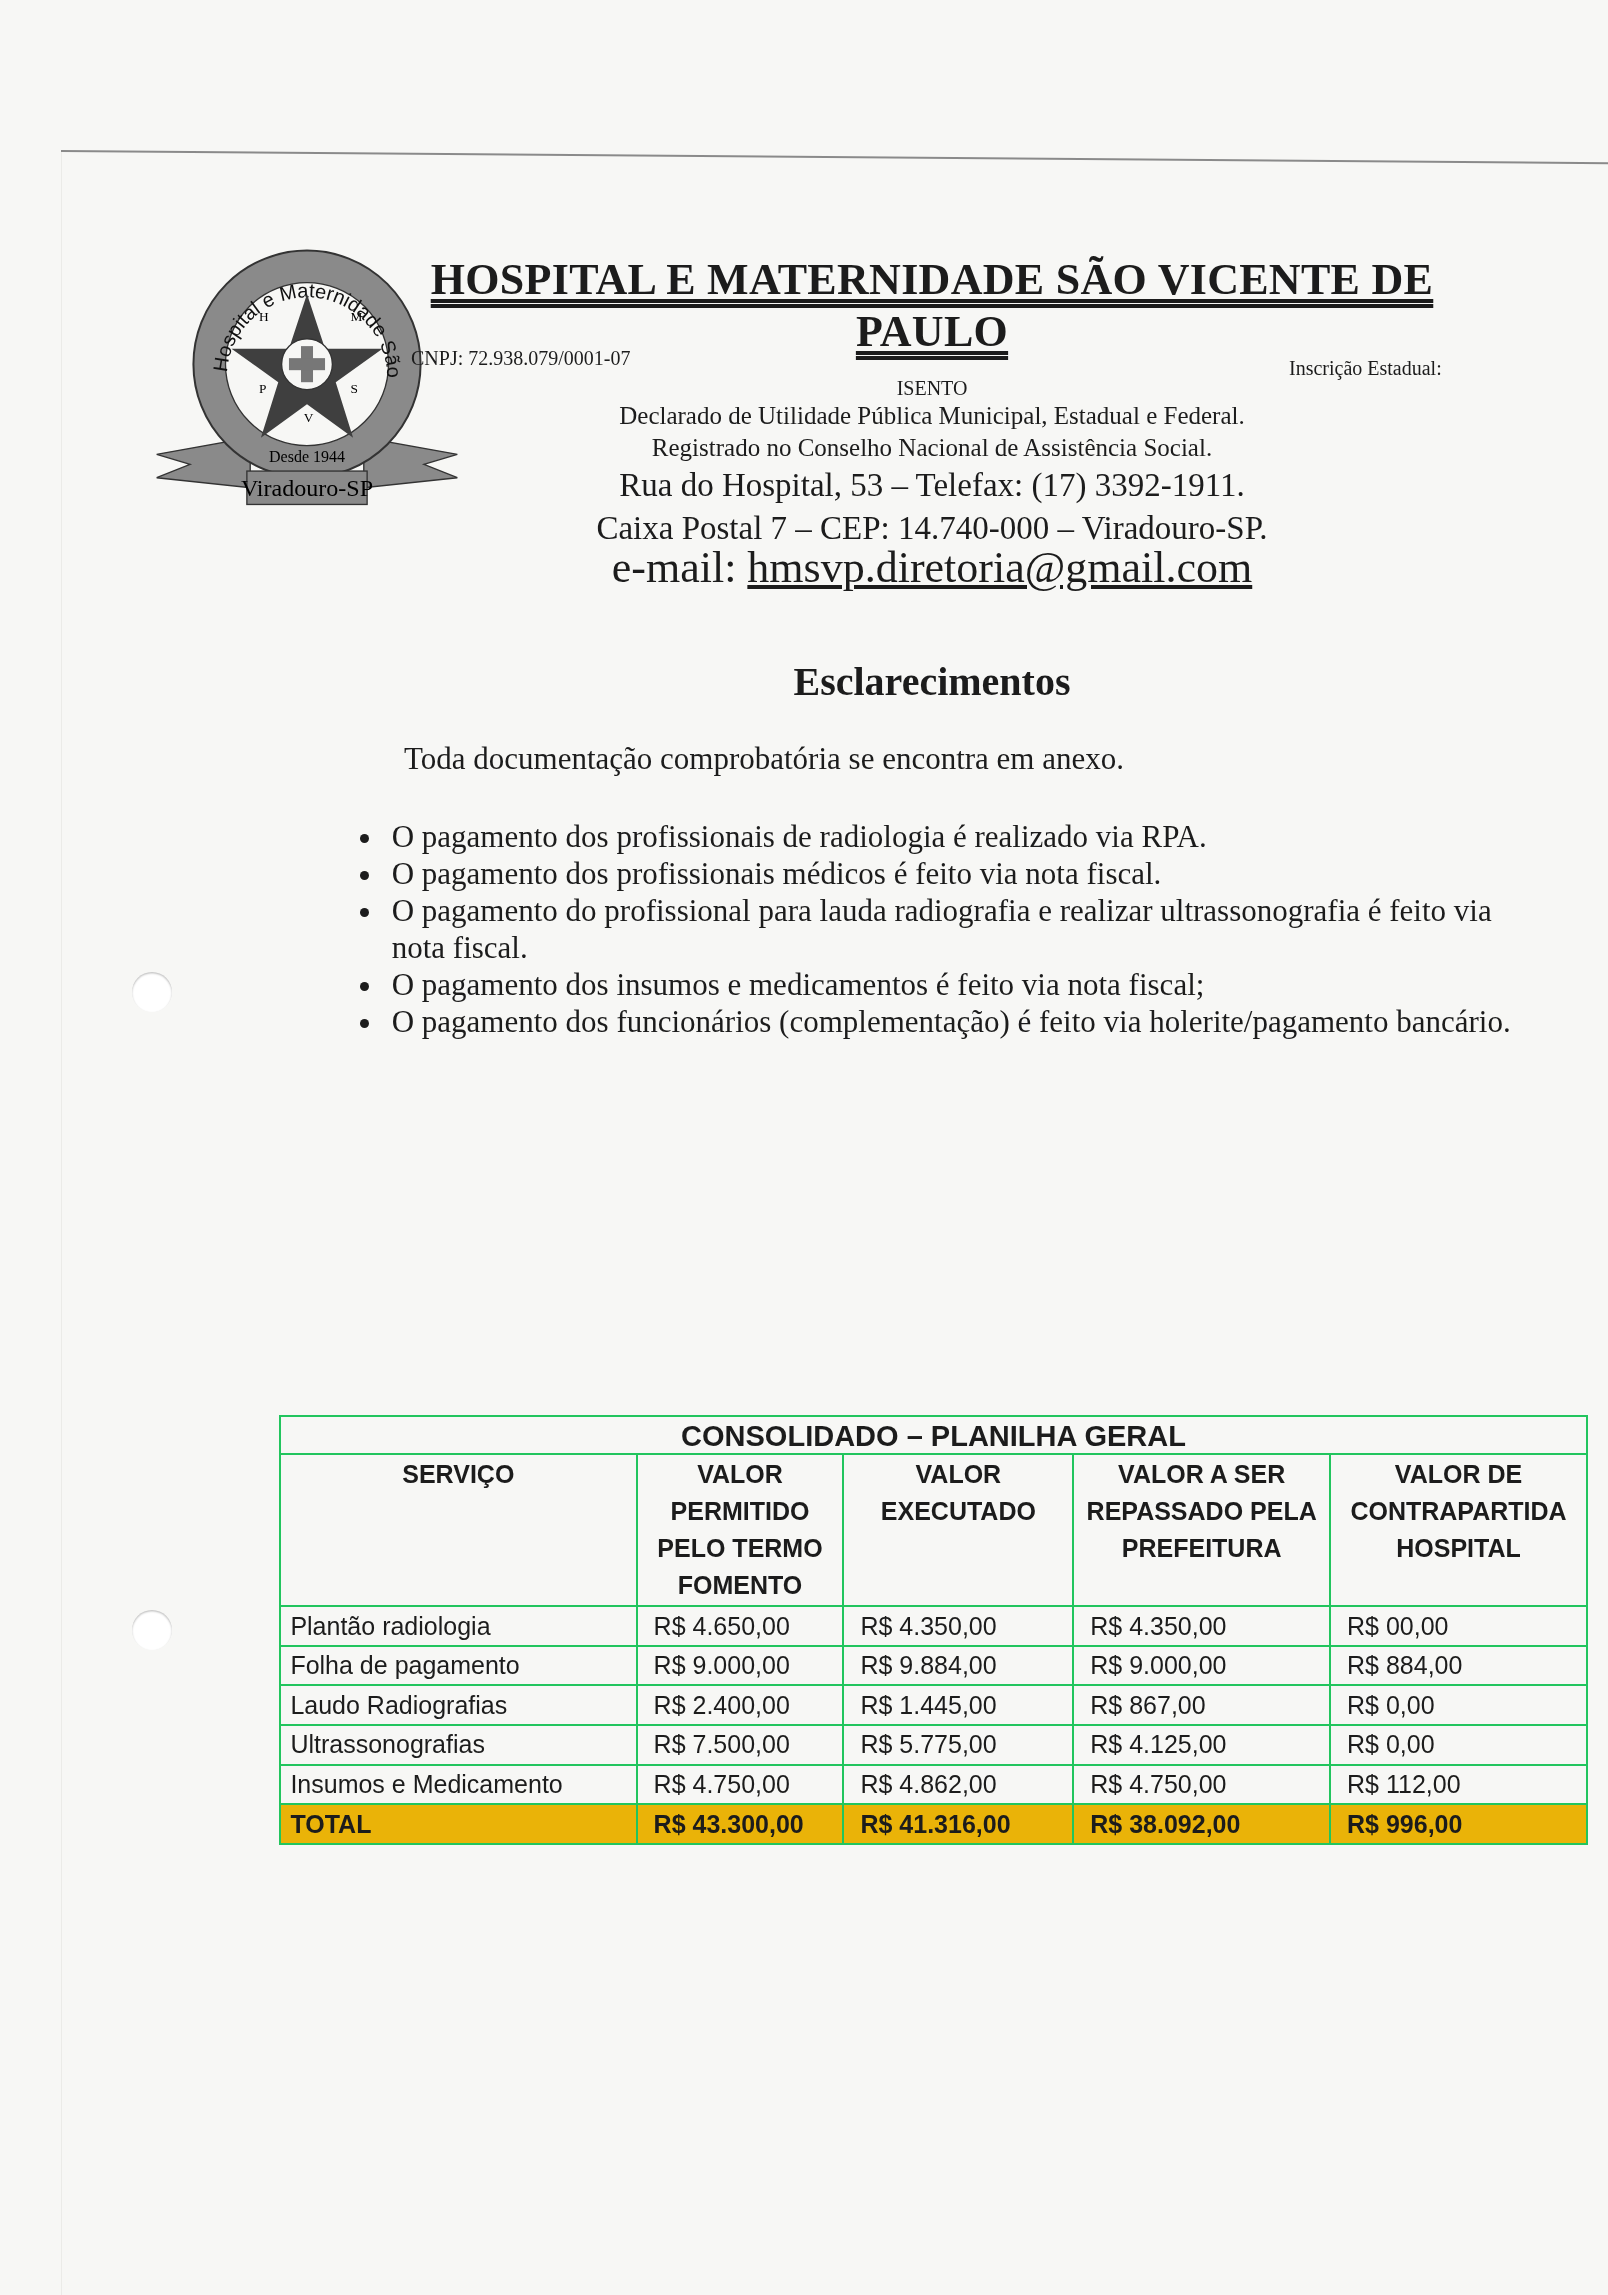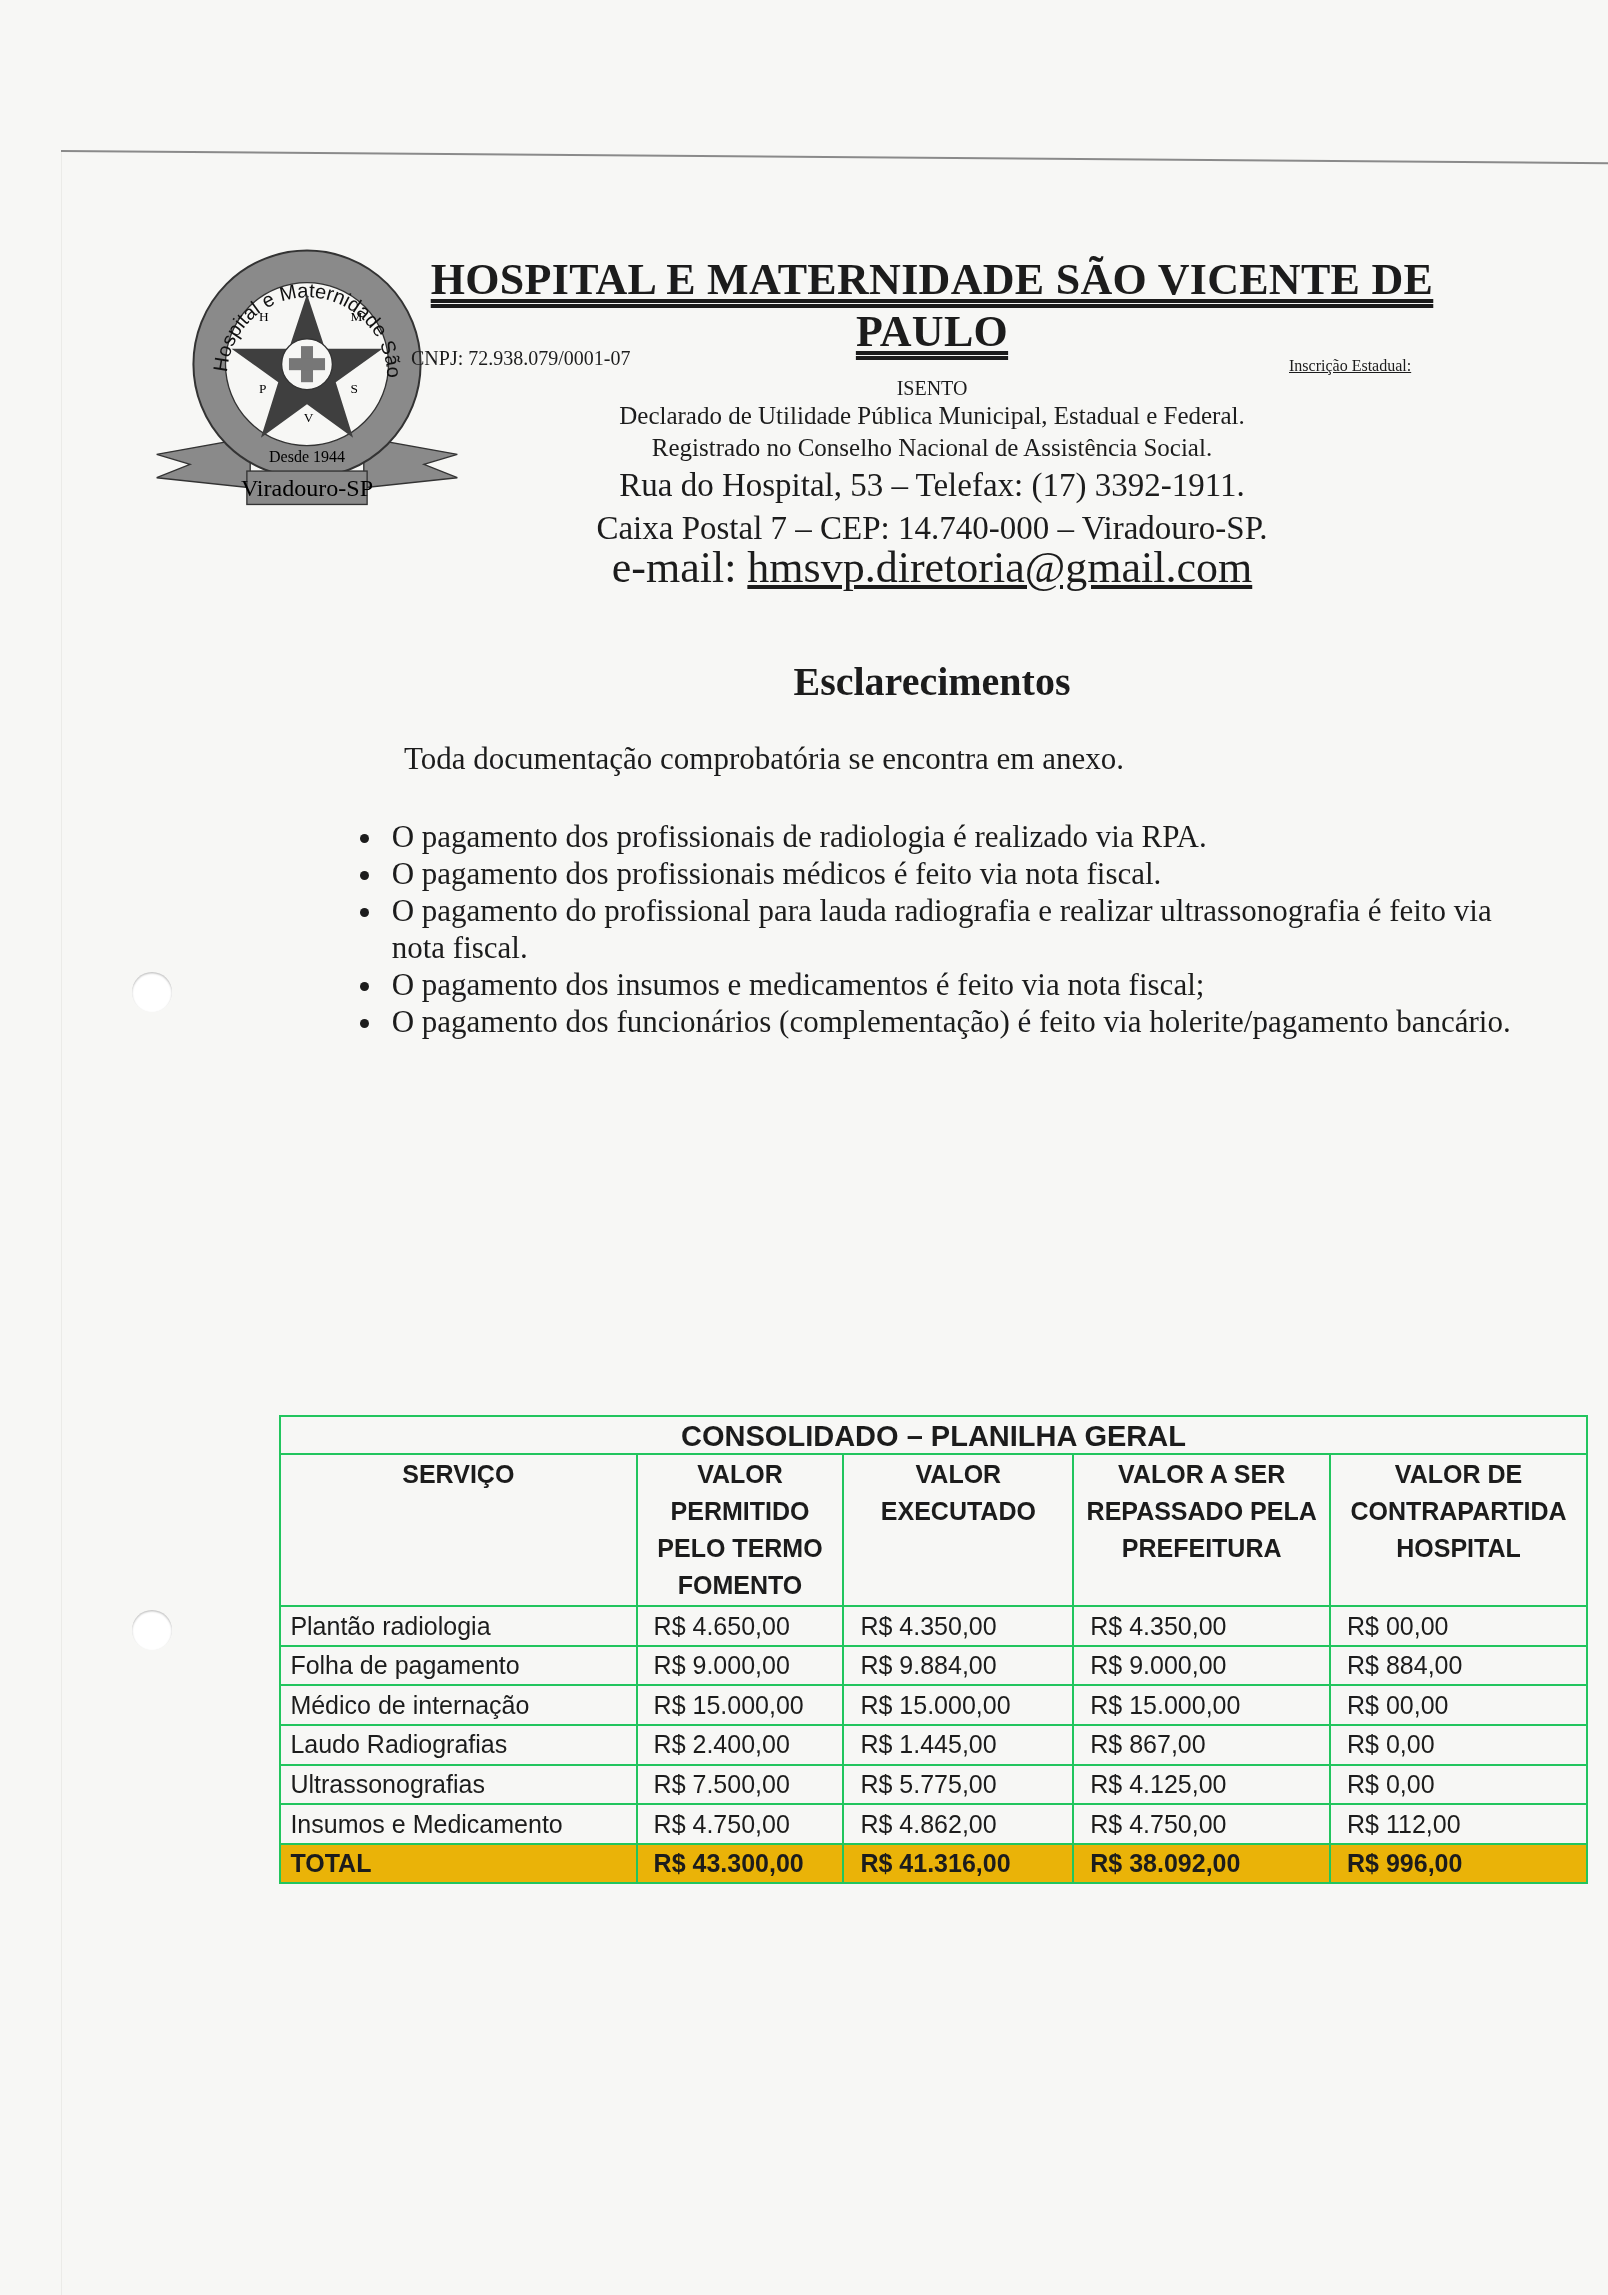--- a/index.html
+++ b/index.html
@@ -17,21 +17,21 @@
   .punch.p2 { left:132px; top:1610px; }
 
   .logo { position:absolute; left:150px; top:227px; width:314px; height:281px; }
 
   .hdr-title {
     position:absolute; left:421px; top:254px; width:1022px; text-align:center;
     font-weight:bold; font-size:44px; line-height:52px; letter-spacing:0.3px;
   }
   .hdr-title span { text-decoration:underline; text-decoration-style:double; text-underline-offset:5.3px; }
   .cnpj { position:absolute; left:411px; top:347px; font-size:20px; }
-  .ie { position:absolute; left:1289px; top:357px; font-size:16px;text-decoration:underline; }
+  .ie { position:absolute; left:1289px; top:357px; font-size:20px; }
   .center-block { position:absolute; left:421px; width:1022px; text-align:center; }
   .isento { top:377px; font-size:20px; }
   .decl { top:401px; font-size:25px; line-height:29px; }
   .reg { top:433px; font-size:25px; line-height:29px; }
   .addr { top:466px; font-size:33px; line-height:39px; }
   .cx { top:509px; font-size:33px; line-height:39px; }
   .email { top:548px; font-size:44px; line-height:39px; }
   .email a { color:#1c1c1c; text-decoration:underline; }
 
   .section-title { position:absolute; left:421px; width:1022px; top:658px; text-align:center; font-weight:bold; font-size:40px; }
@@ -137,27 +137,20 @@
     <td class="money">R$ 00,00</td>
   </tr>
   <tr>
     <td>Folha de pagamento</td>
     <td class="money">R$ 9.000,00</td>
     <td class="money">R$ 9.884,00</td>
     <td class="money">R$ 9.000,00</td>
     <td class="money">R$ 884,00</td>
   </tr>
   <tr>
-    <td>Médico de internação</td>
-    <td class="money">R$ 15.000,00</td>
-    <td class="money">R$ 15.000,00</td>
-    <td class="money">R$ 15.000,00</td>
-    <td class="money">R$ 00,00</td>
-  </tr>
-  <tr>
     <td>Laudo Radiografias</td>
     <td class="money">R$ 2.400,00</td>
     <td class="money">R$ 1.445,00</td>
     <td class="money">R$ 867,00</td>
     <td class="money">R$ 0,00</td>
   </tr>
   <tr>
     <td>Ultrassonografias</td>
     <td class="money">R$ 7.500,00</td>
     <td class="money">R$ 5.775,00</td>

